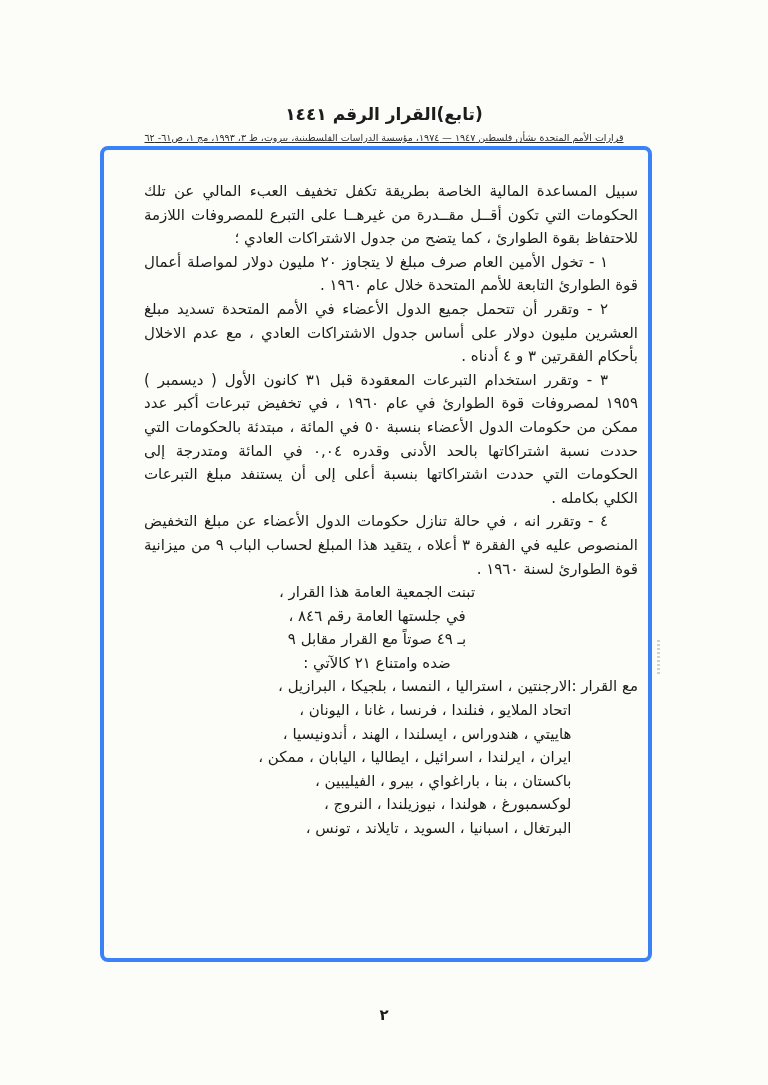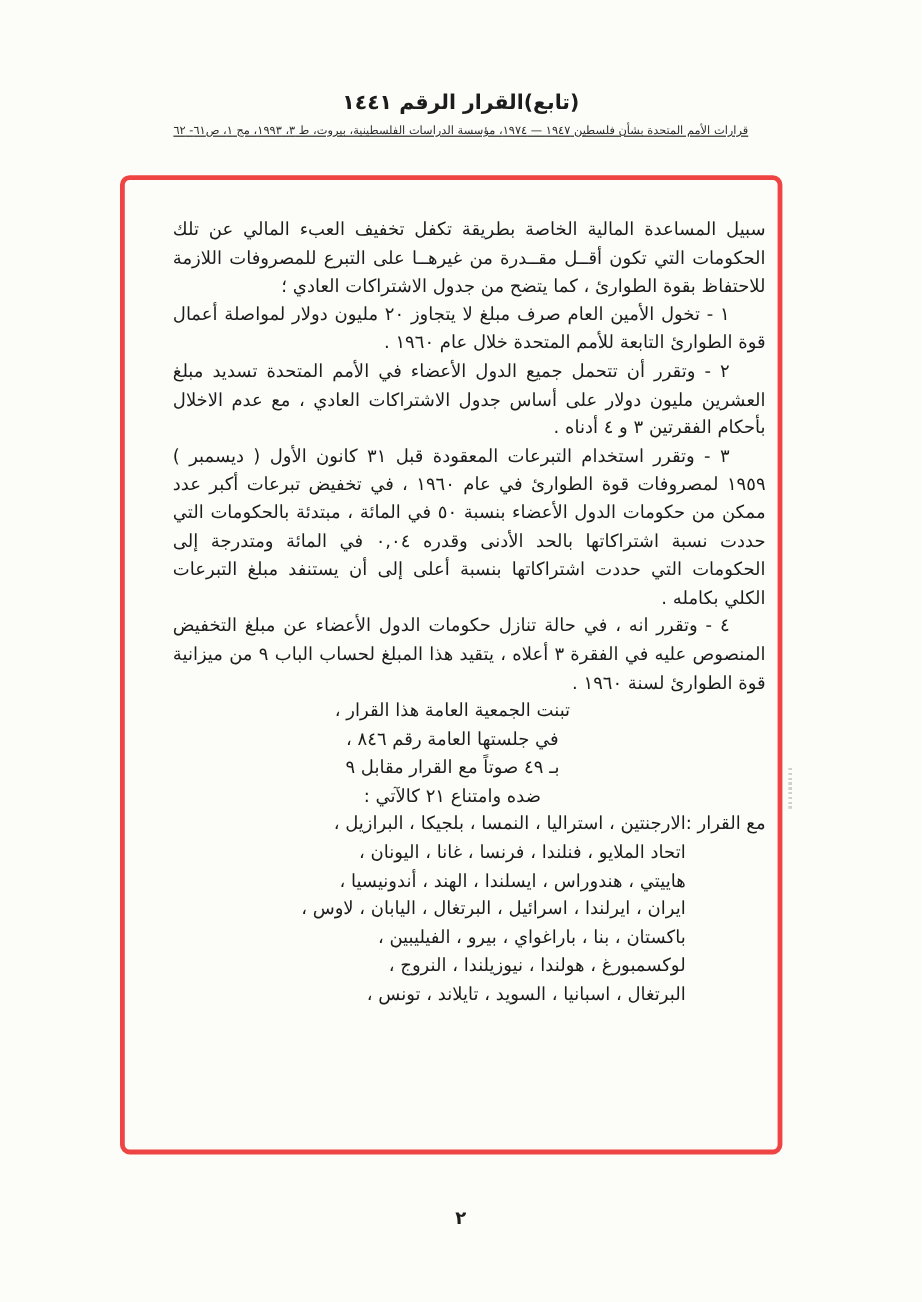--- a/index.html
+++ b/index.html
@@ -21,36 +21,37 @@
     position: absolute;
     top: 76px;
     left: 0;
     right: 0;
     text-align: center;
   }
   .title {
     font-size: 17px;
     font-weight: bold;
     letter-spacing: 0.2px;
+    margin-top: 28px;
   }
   .source {
     margin-top: 8px;
     font-size: 9.5px;
     color: #2a2a2a;
     padding: 0 40px;
     white-space: nowrap;
     text-decoration: underline;
   }
   .frame {
     position: absolute;
     top: 146px;
     left: 100px;
     width: 552px;
     height: 816px;
-    border: 4px solid #ef4444;
+    border: 4px solid #3b82f6;
     border-radius: 8px;
     box-sizing: border-box;
   }
   .content {
     position: absolute;
     top: 30px;
     right: 10px;
     left: 40px;
     font-size: 15px;
     line-height: 23.6px;
@@ -122,21 +123,21 @@
         <div>بـ ٤٩ صوتاً مع القرار مقابل ٩</div>
         <div>ضده وامتناع ٢١ كالآتي :</div>
       </div>
 
       <div class="vote-row">
         <div class="vote-label">مع القرار :</div>
         <div class="vote-lines">
           <div>الارجنتين ، استراليا ، النمسا ، بلجيكا ، البرازيل ،</div>
           <div>اتحاد الملايو ، فنلندا ، فرنسا ، غانا ، اليونان ،</div>
           <div>هاييتي ، هندوراس ، ايسلندا ، الهند ، أندونيسيا ،</div>
-          <div>ايران ، ايرلندا ، اسرائيل ، البرتغال ، اليابان ، لاوس ،</div>
+          <div>ايران ، ايرلندا ، اسرائيل ، ايطاليا ، اليابان ، ممكن ،</div>
           <div>باكستان ، بنا ، باراغواي ، بيرو ، الفيليبين ،</div>
           <div>لوكسمبورغ ، هولندا ، نيوزيلندا ، النروج ،</div>
           <div>البرتغال ، اسبانيا ، السويد ، تايلاند ، تونس ،</div>
         </div>
       </div>
 
     </div>
   </div>
 
   <div class="scan-artifact"></div>

